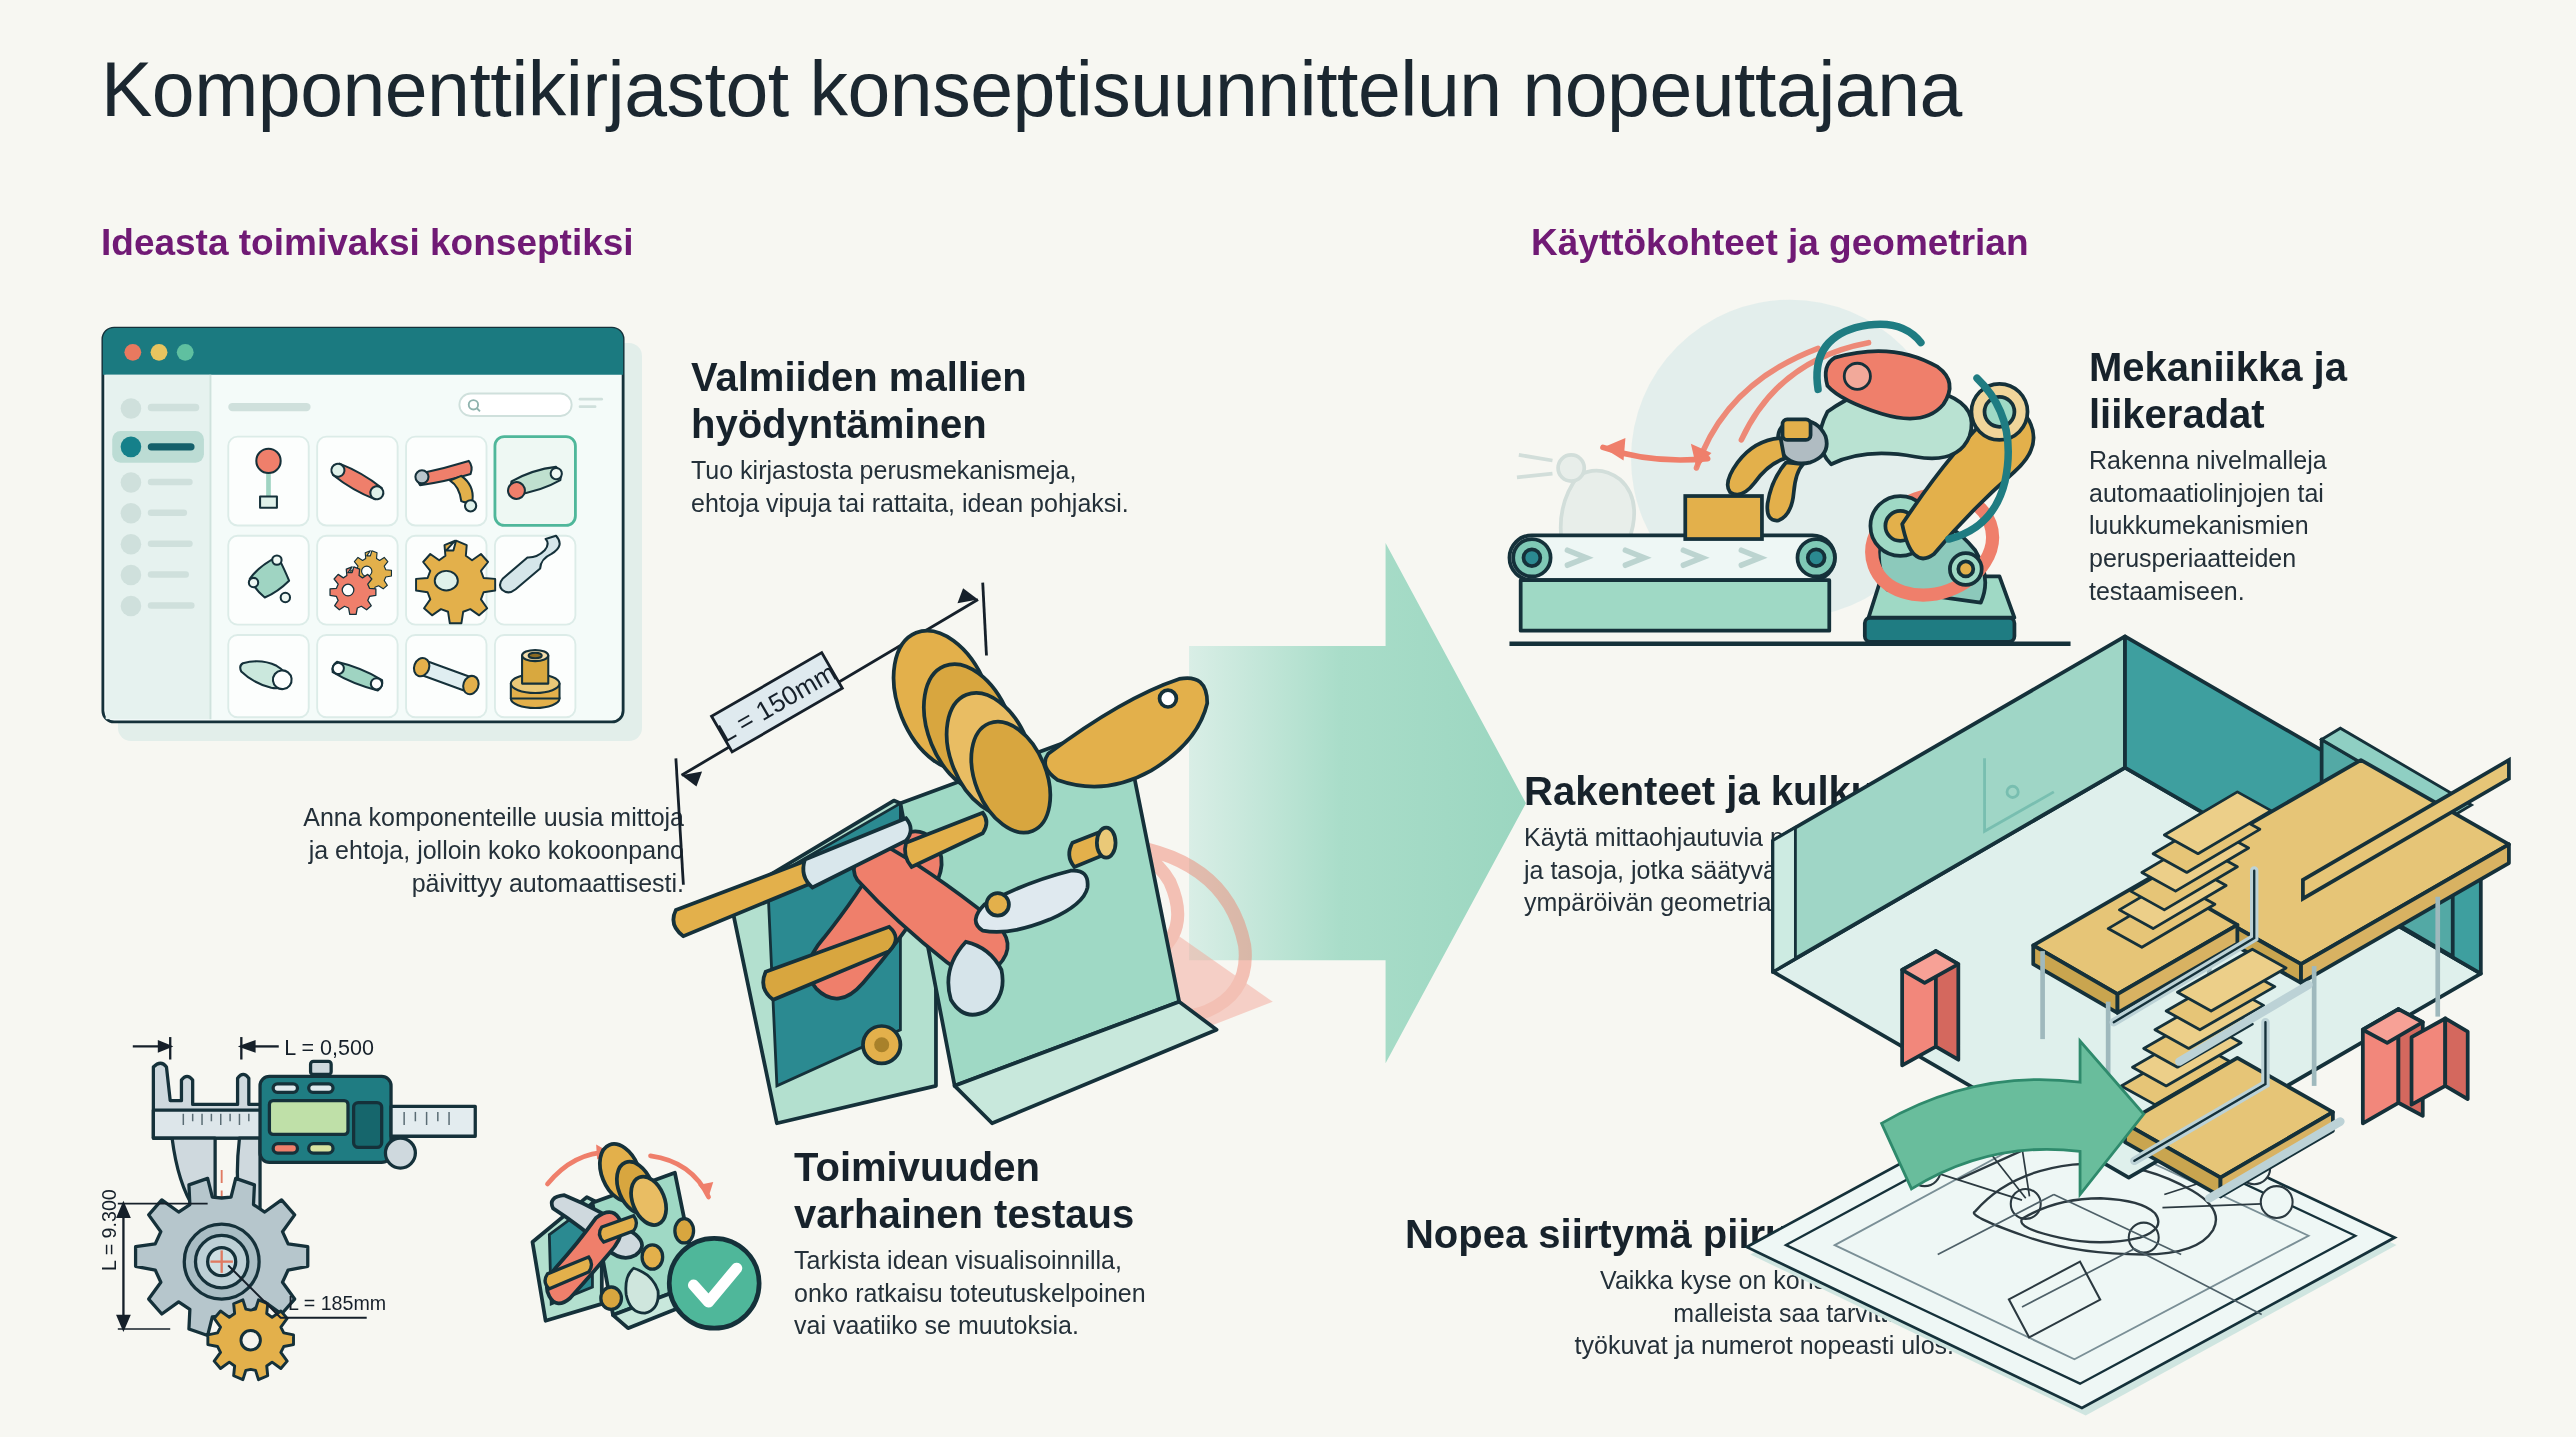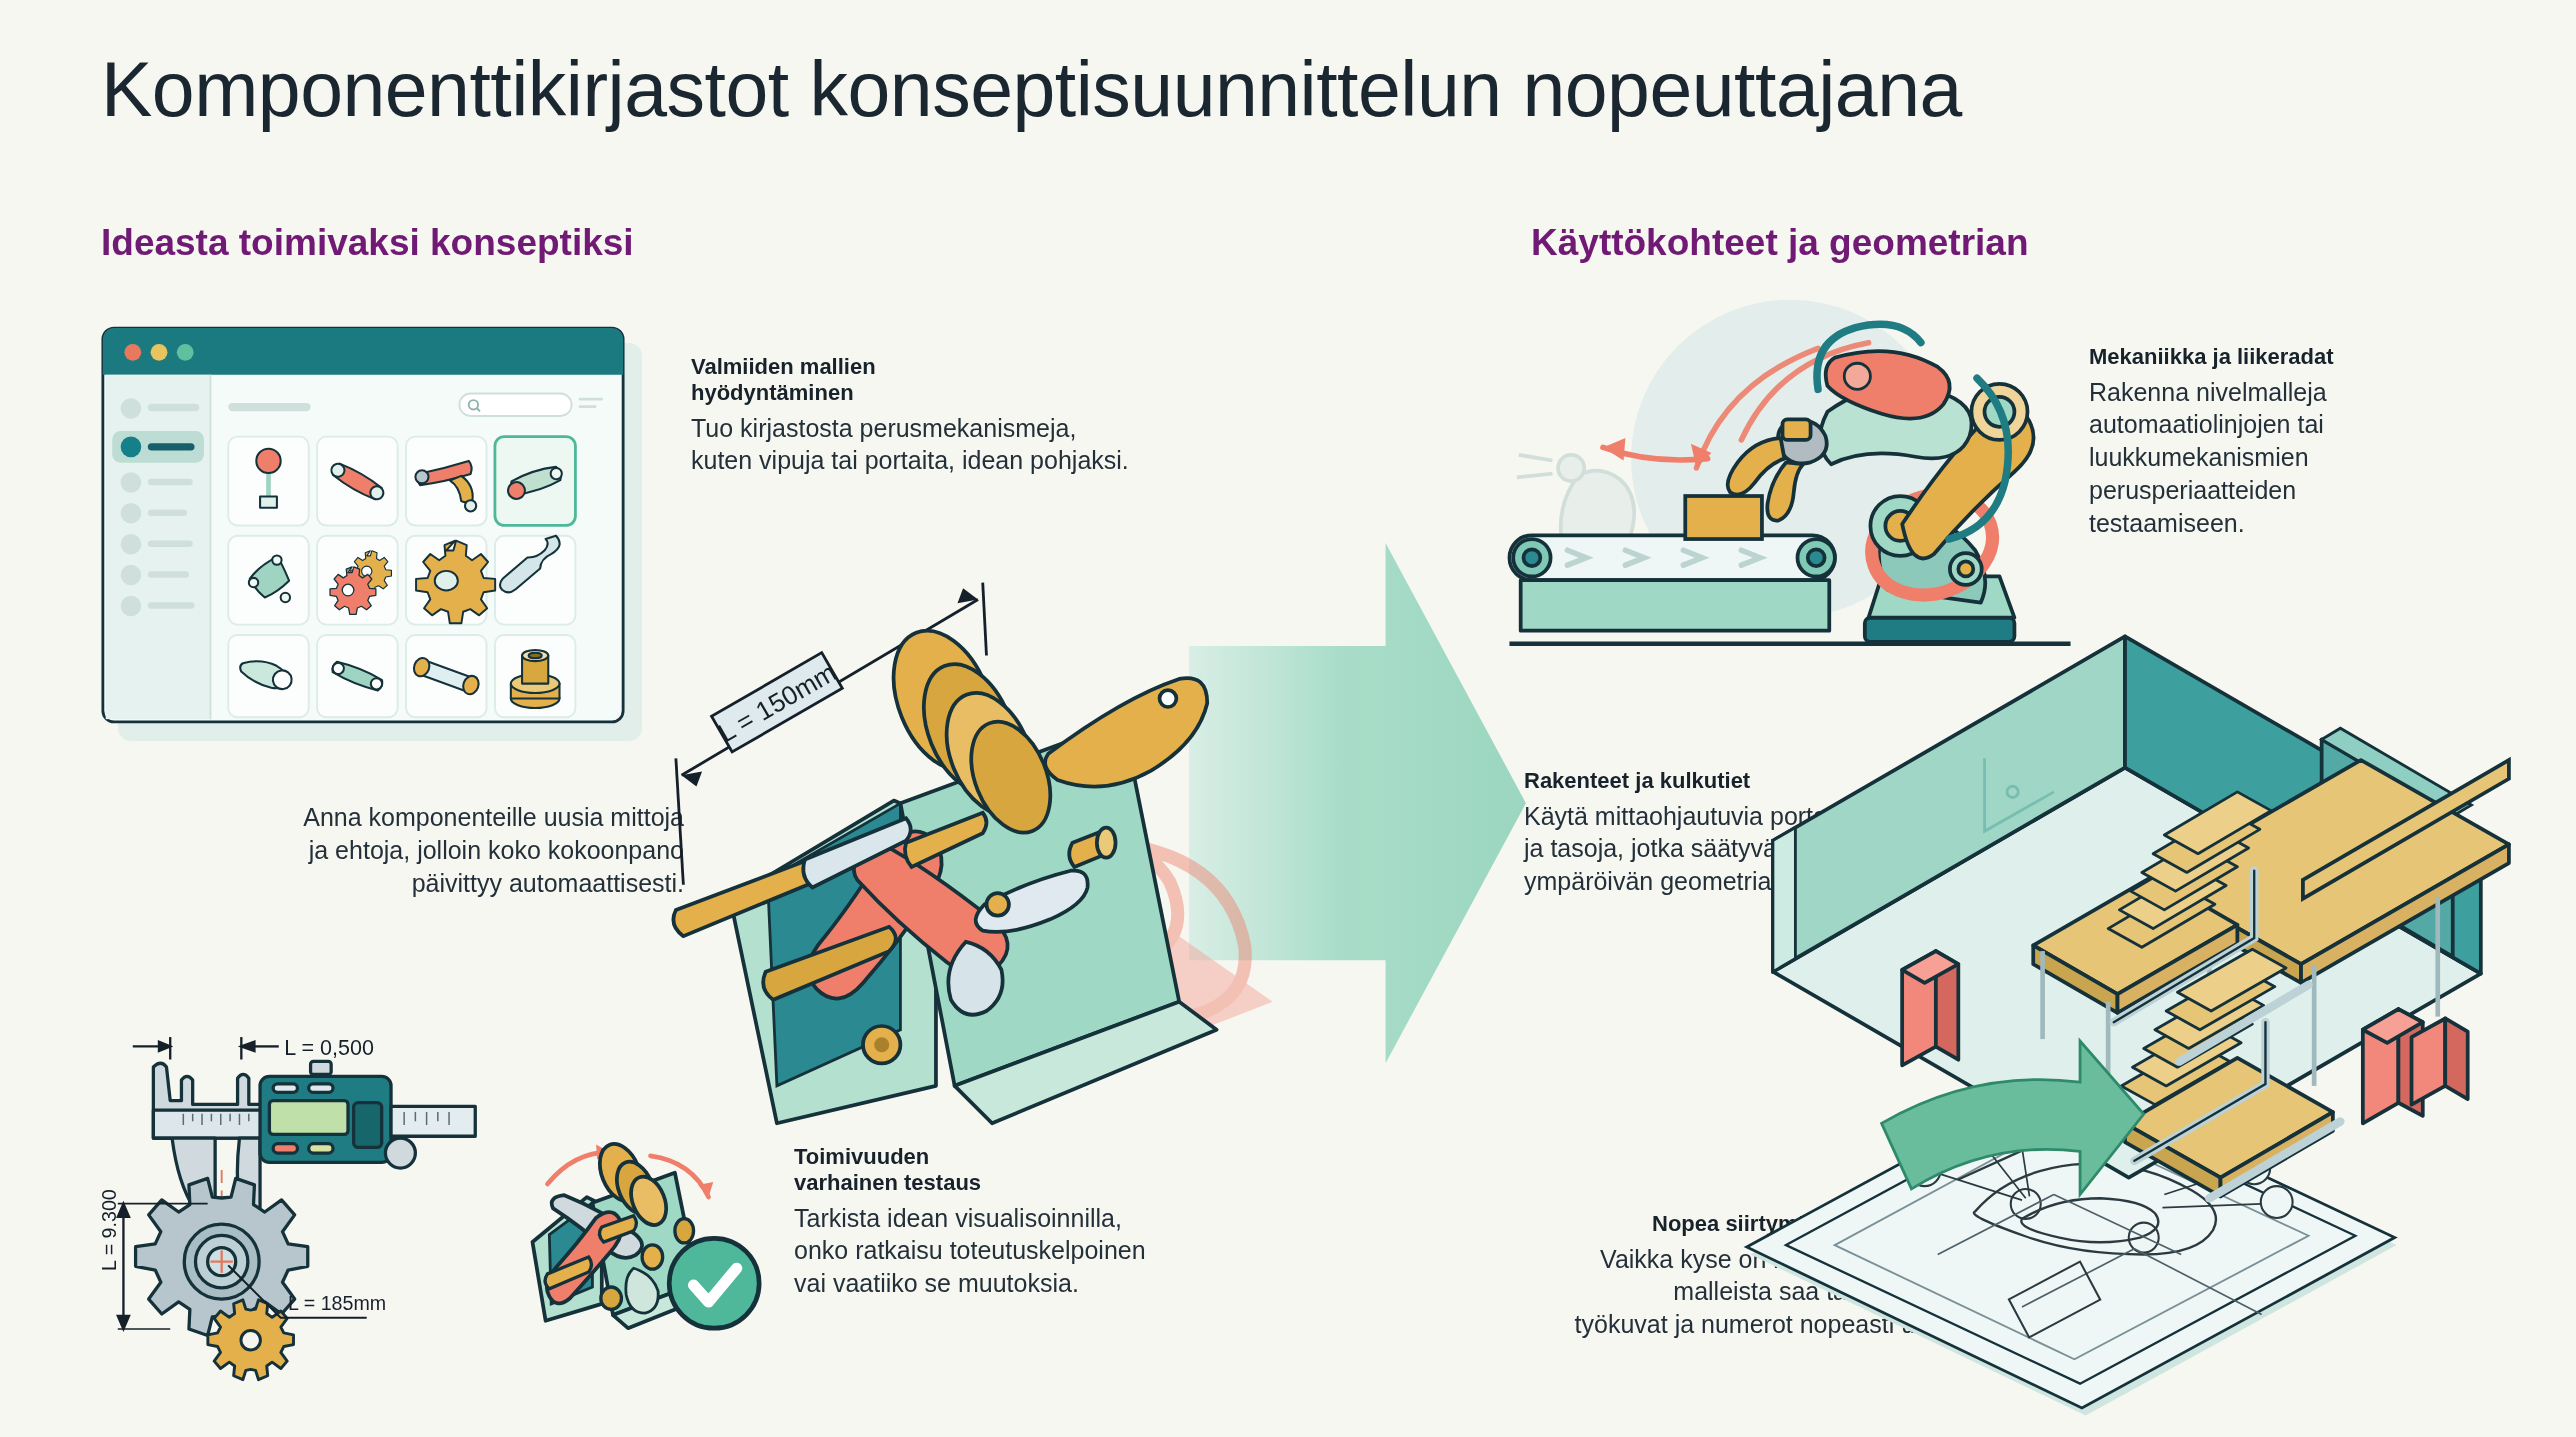--- a/index.html
+++ b/index.html
@@ -34,21 +34,21 @@
     font-size: 37px;
     font-weight: 700;
     color: #701a75;
     white-space: nowrap;
   }
   #section-title-left  { left: 101px;  top: 222px; }
   #section-title-right { left: 1531px; top: 222px; }
 
   .block { position: absolute; }
   .block .b-title {
-    font-size: 22px;
+    font-size: 40px;
     font-weight: 700;
     line-height: 1.18;
     color: #17222b;
     margin: 0 0 5.6px 0;
     white-space: pre-line;
   }
   .block .b-body {
     font-size: 25px;
     font-weight: 400;
     line-height: 1.31;
@@ -265,21 +265,21 @@
           <ellipse cx="0" cy="-22" rx="7" ry="3" fill="#8a6a23"></ellipse>
         </g>
       </g>
     </svg>
   </div>
 
   <div class="block align-left" id="blk-valmiit">
     <div class="b-title">Valmiiden mallien
 hyödyntäminen</div>
     <div class="b-body">Tuo kirjastosta perusmekanismeja,
-kuten vipuja tai portaita, idean pohjaksi.</div>
+ehtoja vipuja tai rattaita, idean pohjaksi.</div>
   </div>
 
   <div class="block align-right" id="blk-mitta">
     <div class="b-body">Anna komponenteille uusia mittoja
 ja ehtoja, jolloin koko kokoonpano
 päivittyy automaattisesti.</div>
   </div>
 
   <div class="block align-left" id="blk-mekaniikka">
     <div class="b-title">Mekaniikka ja liikeradat</div>

